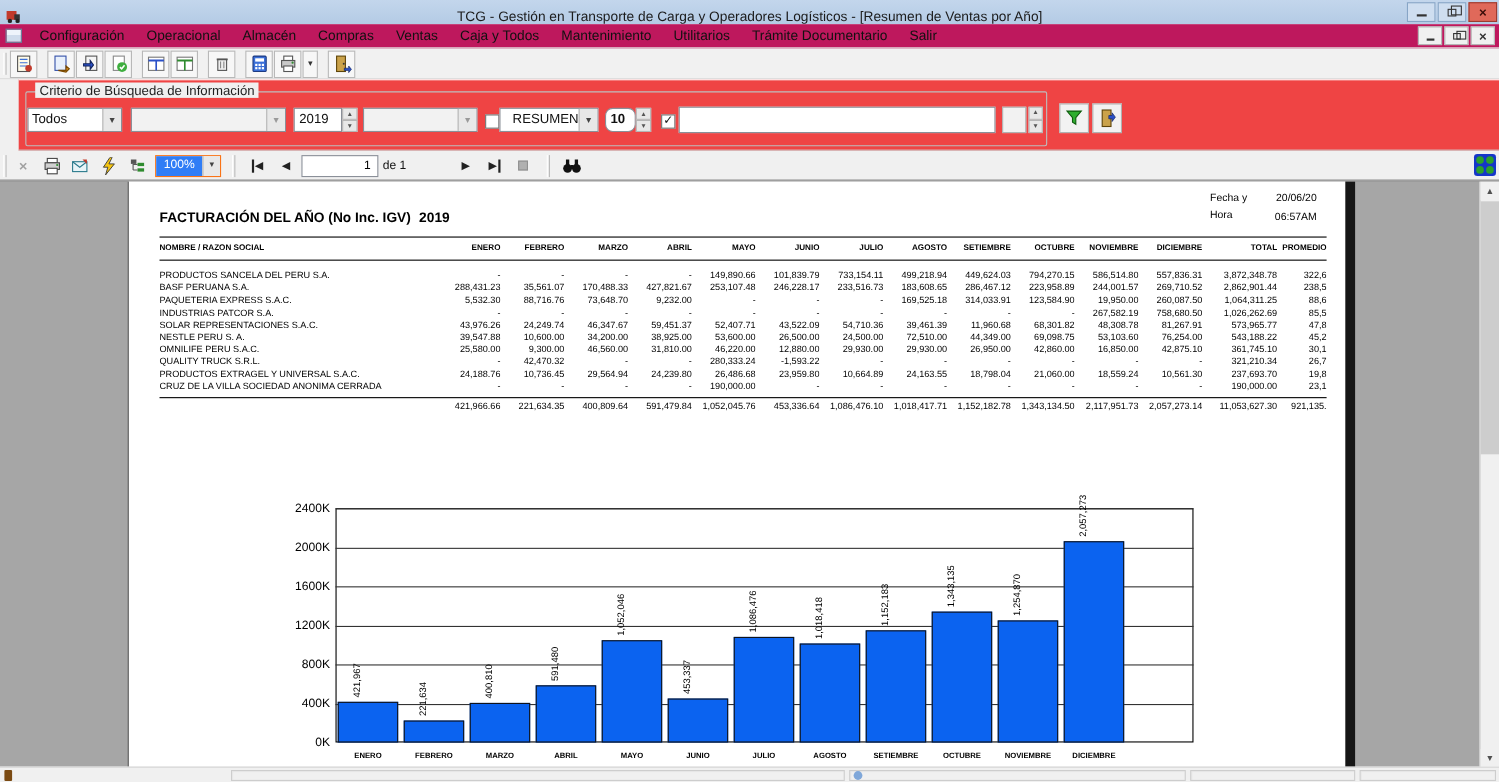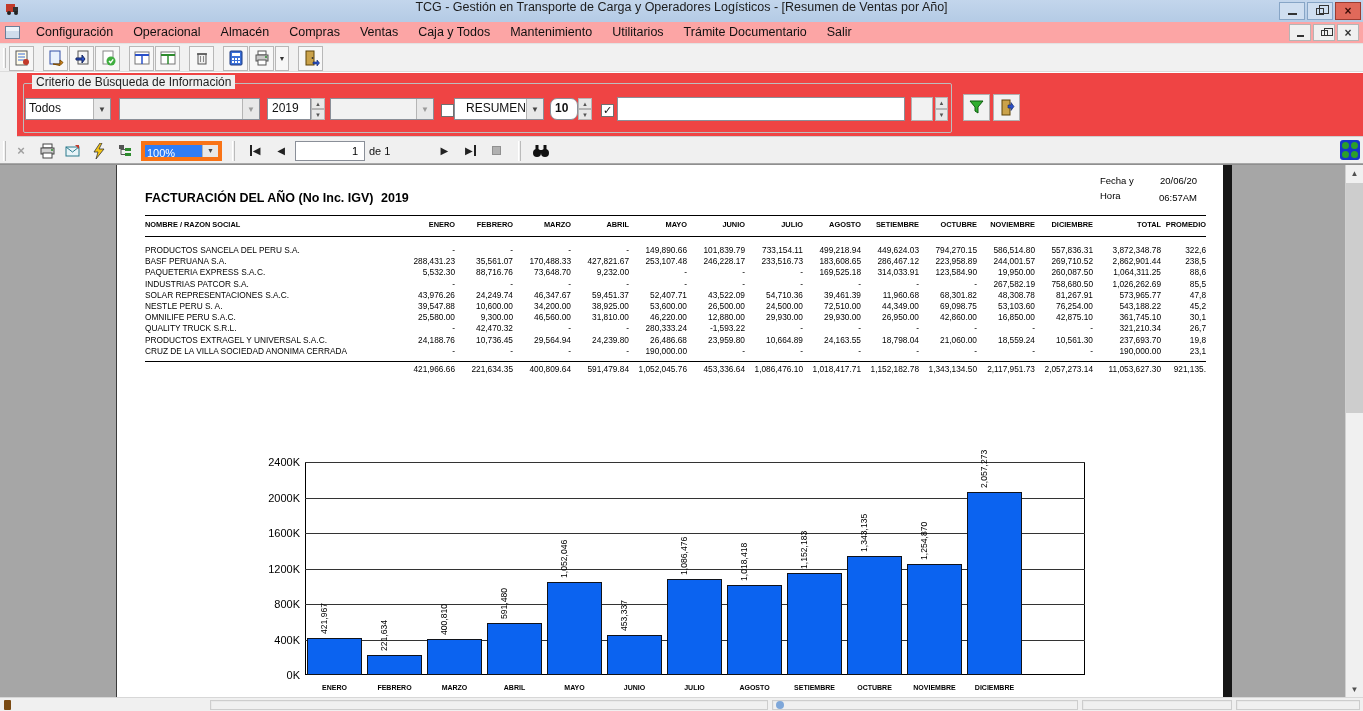--- a/index.html
+++ b/index.html
@@ -2,34 +2,34 @@
 <html><head>
 <meta charset="utf-8">
 <style>
   * { margin:0; padding:0; box-sizing:border-box; }
   html,body { width:1363px; height:711px; overflow:hidden; background:#f0f0f0;
               font-family:"Liberation Sans", sans-serif; }
   .window { position:relative; width:1363px; height:711px; background:#f0f0f0; }
 
   
   .titlebar { position:absolute; left:0; top:0; width:100%; height:22px;
-    background:linear-gradient(#c3d6ec,#b4cbe5); display:flex; align-items:flex-start; }
+    background:linear-gradient(#c3d6ec,#b4cbe5); display:flex; align-items:flex-end; }
   .app-icon { width:16px; height:16px; margin-left:4px; flex:0 0 auto; }
   .title { position:absolute; left:0; right:0; text-align:center; font-size:12.5px;
     color:#1c1c1c; pointer-events:none; }
   .winbtns { position:absolute; right:2px; top:2px; display:flex; gap:2px; }
   .wbtn { width:26px; height:18px; background:#cfdef0; border:1px solid #87a5c6;
     display:flex; align-items:center; justify-content:center; font-size:12px; color:#222; }
   .wbtn.close { background:#e0695a; border-color:#9c3b30; color:#3a0d08; font-weight:bold; }
   .g-min { width:9px; height:2px; background:#333; margin-top:6px; }
   .g-restore { width:8px; height:7px; border:1px solid #333; position:relative; background:transparent; }
   .g-restore:before { content:""; position:absolute; left:2px; top:-4px; width:8px; height:7px; border:1px solid #333; }
 
   
-  .menubar { position:absolute; left:0; top:22px; width:100%; height:22px; background:#fca5a5;
+  .menubar { position:absolute; left:0; top:22px; width:100%; height:22px; background:#be185d;
     display:flex; align-items:center; border-bottom:1px solid #e3e3e3; }
   .mdi-icon { width:15px; height:13px; margin:0 6px 0 5px; border:1px solid #6b7f9a;
     background:linear-gradient(#eef4fb 40%, #cfdcec 40%); }
   .menu-items { display:flex; align-items:center; height:100%; }
   .menu-item { font-size:12.5px; color:#111; padding:0 10px; line-height:21px; cursor:default; }
   .childbtns { position:absolute; right:4px; top:2px; display:flex; gap:2px; }
   .cbtn { width:22px; height:17px; background:#f0f0f0; border:1px solid #b5b5b5;
     display:flex; align-items:center; justify-content:center; font-size:10px; color:#333; }
   .cg-min { width:7px; height:2px; background:#333; margin-top:6px; }
   .cg-restore { width:7px; height:6px; border:1px solid #333; position:relative; }
@@ -70,21 +70,21 @@
     font-size:12px; padding:2px 4px; font-family:"Liberation Sans",sans-serif; }
   .sqbtn { position:absolute; background:#f2f2f2; border:1px solid #b0b0b0;
     display:flex; align-items:center; justify-content:center; }
 
   
   .rpt-toolbar { position:absolute; left:0; top:138px; width:100%; height:26px; background:#f0f0f0;
     border-bottom:1px solid #a8a8a8; display:flex; align-items:center; }
   .rbtn { width:24px; height:22px; display:flex; align-items:center; justify-content:center;
     background:transparent; border:1px solid transparent; margin-right:2px; }
   .x-glyph { color:#a0a0a0; font-size:13px; font-weight:bold; }
-  .zoombox { width:81px; height:20px; border:4px solid #f97316; background:#fff; display:flex; margin:0 2px; }
+  .zoombox { width:60px; height:20px; border:1px solid #f97316; background:#fff; display:flex; margin:0 2px;text-align:center; }
   .zoombox .zval { flex:1; font-size:11px; padding:2px 2px; background:#2f7df6; color:#fff; }
   .zoombox .arrow { width:16px; background:#e8e8e8; border-left:1px solid #b5b5b5; font-size:7px;
     color:#444; display:flex; align-items:center; justify-content:center; }
   .navglyph { font-size:10px; color:#222; }
   .nav-end { border-left:2px solid #222; padding-left:1px; }
   .nav-end2 { border-right:2px solid #222; padding-right:1px; }
   .pagebox { width:70px; height:20px; border:1px solid #8a8f98; background:#fff; font-size:11px;
     text-align:right; padding:2px 6px; font-family:"Liberation Sans",sans-serif; }
   .oflabel { font-size:11px; color:#111; margin:0 6px 0 4px; }
   .stopglyph { width:9px; height:9px; background:#b0b0b0; border:1px solid #909090; }

